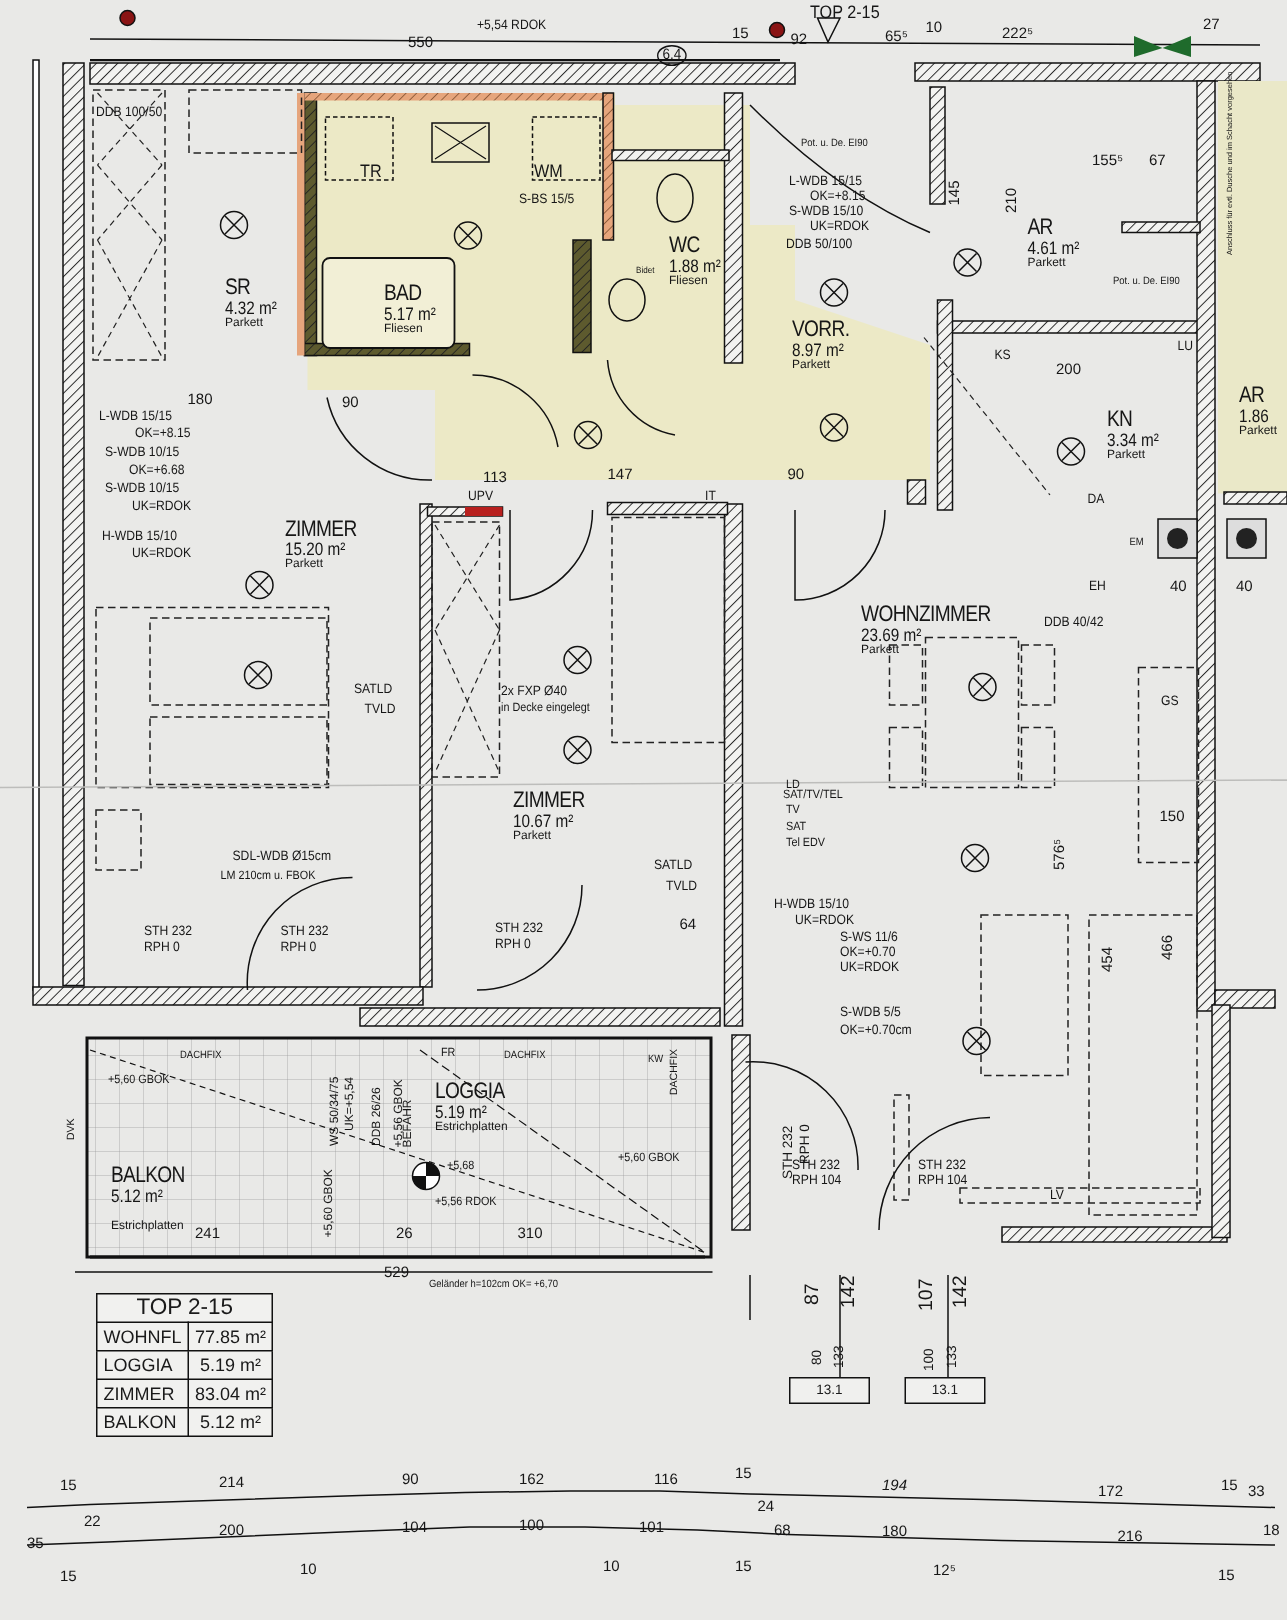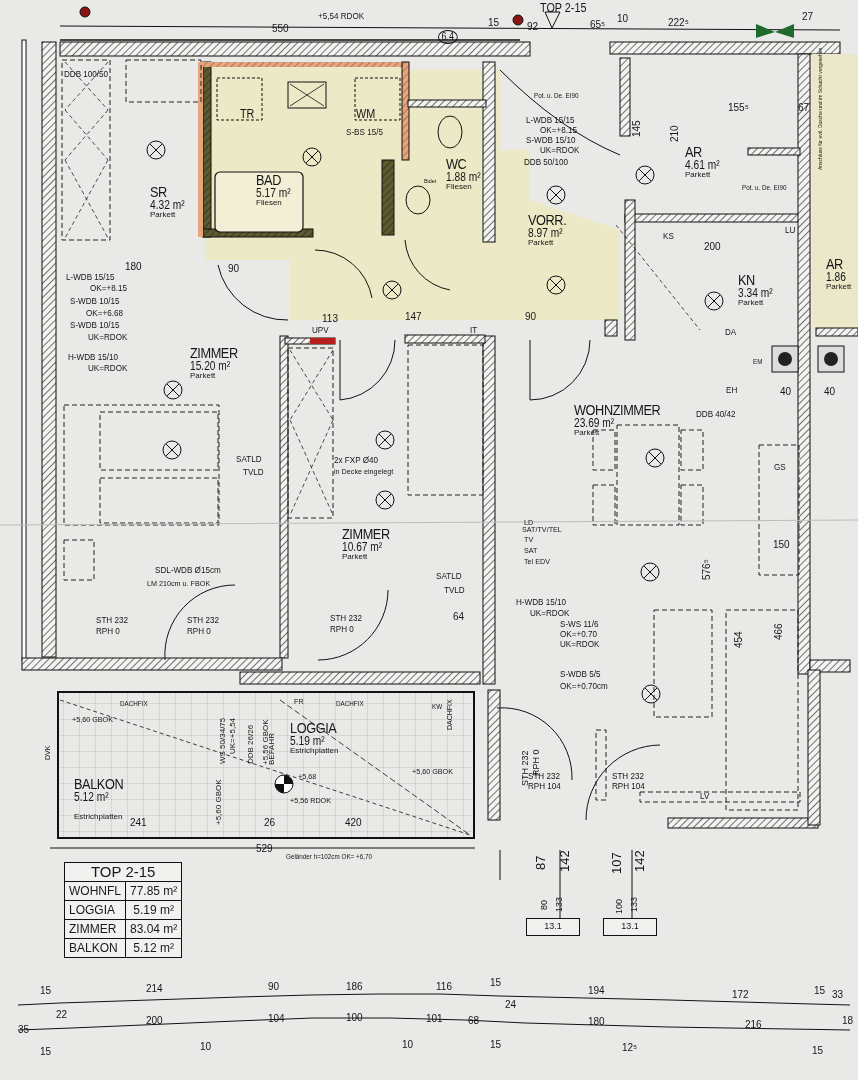--- a/index.html
+++ b/index.html
@@ -222,21 +222,21 @@
     <path d="M18 1005 L60 1003 L240 997 L310 995 L380 994 L440 994 L500 996 L670 1000 L812 1004 L850 1005"></path>
     <path d="M18 1030 L72 1028 L236 1021 L313 1018 L390 1018 L465 1020 L525 1023 L668 1027 L850 1030"></path>
     <line x1="500" y1="850" x2="500" y2="880"></line>
     <line x1="560" y1="850" x2="560" y2="920"></line>
     <line x1="632" y1="850" x2="632" y2="920"></line>
   </g>
 
   <line x1="0" y1="525" x2="858" y2="520" stroke="#bdbdbb" stroke-width="1"></line>
 </svg>
 
-<div class="room" style="left:256px;top:172px;">
+<div class="room" style="left:256px;top:188px;">
   <div class="lbl room-name" style="position:static;">BAD</div>
   <div class="lbl room-area" style="position:static;">5.17 m²</div>
   <div class="lbl room-floor" style="position:static;">Fliesen</div>
 </div>
 <div class="room" style="left:446px;top:156px;">
   <div class="lbl room-name" style="position:static;">WC</div>
   <div class="lbl room-area" style="position:static;">1.88 m²</div>
   <div class="lbl room-floor" style="position:static;">Fliesen</div>
 </div>
 <div class="room" style="left:150px;top:184px;">
@@ -386,34 +386,34 @@
 <span class="lbl dim" style="left:668px;top:18px;">222⁵</span>
 <span class="lbl dim" style="left:802px;top:12px;">27</span>
 
 <span class="lbl dim" style="left:125px;top:262px;">180</span>
 <span class="lbl dim" style="left:228px;top:264px;">90</span>
 <span class="lbl dim" style="left:405px;top:312px;">147</span>
 <span class="lbl dim" style="left:322px;top:314px;">113</span>
 <span class="lbl dim" style="left:525px;top:312px;">90</span>
 <span class="lbl dim" style="left:704px;top:242px;">200</span>
 <span class="lbl dim" style="left:686px;top:103px;margin-left:42px;">155⁵</span>
-<span class="lbl dim" style="left:798px;top:103px;">67</span>
+<span class="lbl dim" style="left:766px;top:103px;">67</span>
 <span class="lbl dim vdim" style="left:670px;top:142px;">210</span>
 <span class="lbl dim vdim" style="left:632px;top:137px;">145</span>
 <span class="lbl dim vdim" style="left:702px;top:580px;">576⁵</span>
 <span class="lbl dim vdim" style="left:734px;top:648px;">454</span>
 <span class="lbl dim vdim" style="left:774px;top:640px;">466</span>
 <span class="lbl dim" style="left:773px;top:540px;">150</span>
 <span class="lbl dim" style="left:780px;top:387px;">40</span>
 <span class="lbl dim" style="left:824px;top:387px;">40</span>
 <span class="lbl dim" style="left:453px;top:612px;">64</span>
 
 <span class="lbl dim" style="left:130px;top:818px;">241</span>
 <span class="lbl dim" style="left:264px;top:818px;">26</span>
-<span class="lbl dim" style="left:345px;top:818px;">420</span>
+<span class="lbl dim" style="left:345px;top:818px;">310</span>
 <span class="lbl dim" style="left:256px;top:844px;">529</span>
 
 <table class="summary">
   <tbody>
       <tr>
         <td colspan="2" class="title">TOP 2-15</td>
       </tr>
   <tr>
         <td>WOHNFL</td>
         <td class="val">77.85 m²</td>
@@ -441,35 +441,35 @@
 <span class="lbl dim vdim" style="left:610px;top:874px;font-size:13px;">107</span>
 <span class="lbl dim vdim" style="left:633px;top:872px;font-size:13px;">142</span>
 <span class="lbl dim vdim" style="left:615px;top:914px;font-size:9px;">100</span>
 <span class="lbl dim vdim" style="left:630px;top:912px;font-size:9px;">133</span>
 <div class="tag-box" style="left:603px;top:918px;width:52px;height:16px;">13.1</div>
 
 <span class="lbl dim" style="left:40px;top:986px;">15</span>
 <span class="lbl dim" style="left:56px;top:1010px;">22</span>
 <span class="lbl dim" style="left:146px;top:984px;">214</span>
 <span class="lbl dim" style="left:268px;top:982px;">90</span>
-<span class="lbl dim" style="left:346px;top:982px;">186</span>
+<span class="lbl dim" style="left:346px;top:982px;">162</span>
 <span class="lbl dim" style="left:436px;top:982px;">116</span>
 <span class="lbl dim" style="left:490px;top:978px;">15</span>
 <span class="lbl dim" style="left:505px;top:1000px;">24</span>
-<span class="lbl dim" style="left:588px;top:986px;">194</span>
+<span class="lbl dim" style="left:588px;top:986px;font-style:italic;">194</span>
 <span class="lbl dim" style="left:732px;top:990px;">172</span>
 <span class="lbl dim" style="left:814px;top:986px;">15</span>
 <span class="lbl dim" style="left:832px;top:990px;">33</span>
 
 <span class="lbl dim" style="left:18px;top:1025px;">35</span>
 <span class="lbl dim" style="left:146px;top:1016px;">200</span>
 <span class="lbl dim" style="left:268px;top:1014px;">104</span>
 <span class="lbl dim" style="left:346px;top:1013px;">100</span>
 <span class="lbl dim" style="left:426px;top:1014px;">101</span>
-<span class="lbl dim" style="left:468px;top:1016px;">68</span>
+<span class="lbl dim" style="left:516px;top:1016px;">68</span>
 <span class="lbl dim" style="left:588px;top:1017px;">180</span>
 <span class="lbl dim" style="left:745px;top:1020px;">216</span>
 <span class="lbl dim" style="left:842px;top:1016px;">18</span>
 
 <span class="lbl dim" style="left:40px;top:1047px;">15</span>
 <span class="lbl dim" style="left:200px;top:1042px;">10</span>
 <span class="lbl dim" style="left:402px;top:1040px;">10</span>
 <span class="lbl dim" style="left:490px;top:1040px;">15</span>
 <span class="lbl dim" style="left:622px;top:1043px;">12⁵</span>
 <span class="lbl dim" style="left:812px;top:1046px;">15</span>

